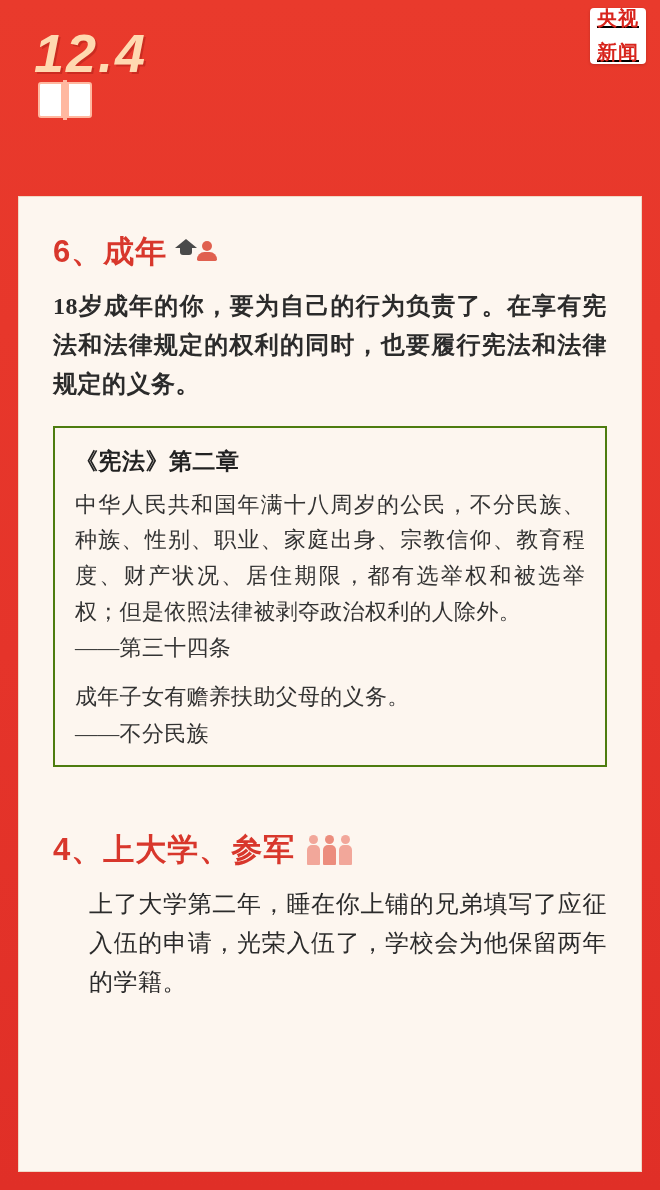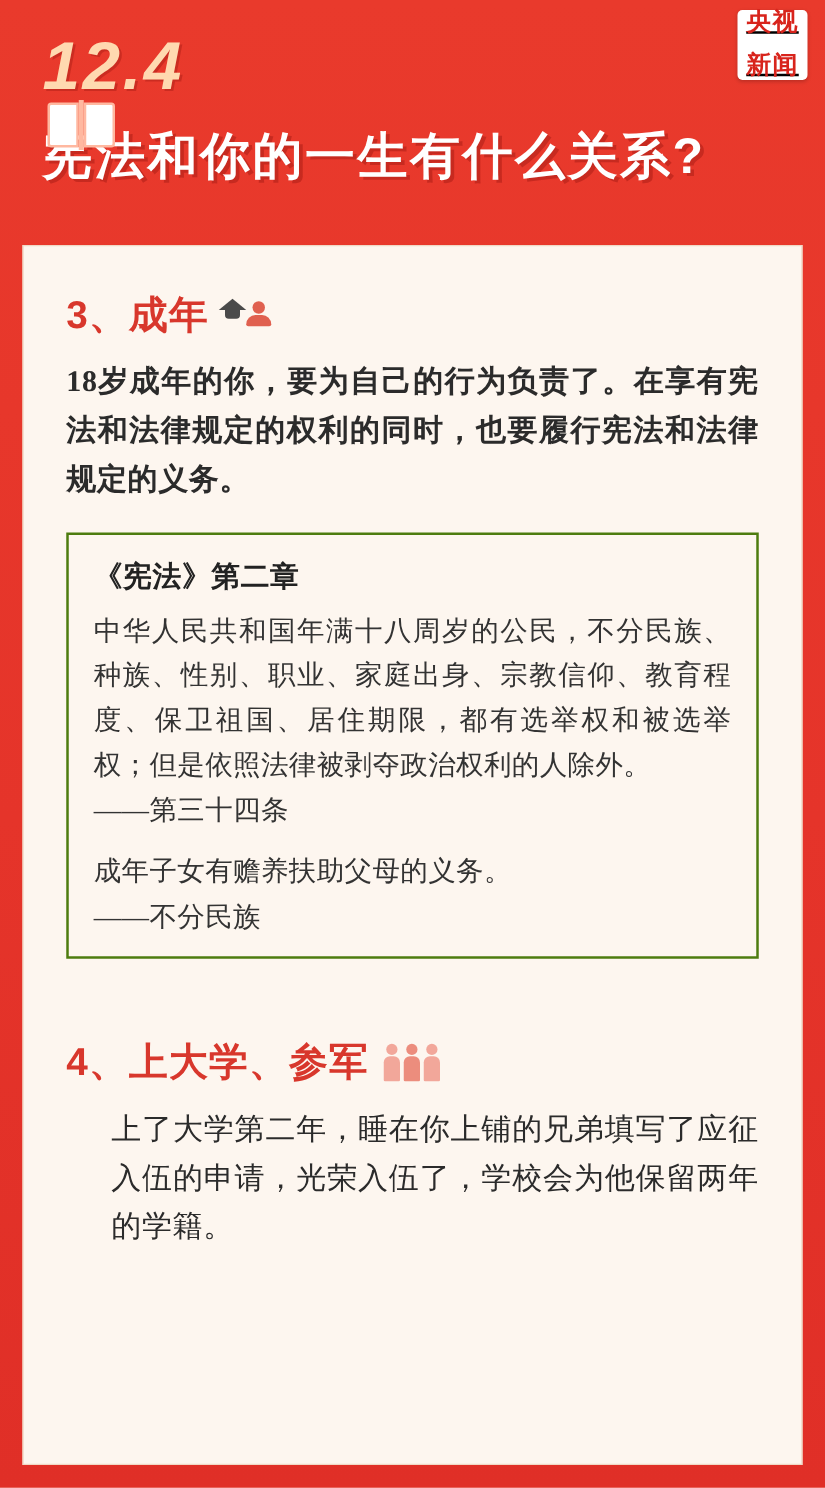--- a/index.html
+++ b/index.html
@@ -256,41 +256,40 @@
 
   <div class="header">
     <div class="date-row">
       <div class="date-text">12.4</div>
       <div class="book-icon">
         <div class="page left"></div>
         <div class="spine"></div>
         <div class="page right"></div>
       </div>
     </div>
-    <div class="title">宪法和你的一生有什么关系?</div>
   </div>
 
   <div class="card">
 
     <div class="section-heading">
-      <span>3、成年</span>
+      <span>6、成年</span>
       <span class="icon-grad">
         <span class="cap"></span>
         <span class="capbase"></span>
         <span class="person">
             <span class="head"></span>
             <span class="body"></span>
           </span>
       </span>
     </div>
     <p class="body-text">18岁成年的你，要为自己的行为负责了。在享有宪法和法律规定的权利的同时，也要履行宪法和法律规定的义务。</p>
 
     <div class="quote-box">
       <div class="quote-title">《宪法》第二章</div>
-      <p class="quote-para">中华人民共和国年满十八周岁的公民，不分民族、种族、性别、职业、家庭出身、宗教信仰、教育程度、保卫祖国、居住期限，都有选举权和被选举权；但是依照法律被剥夺政治权利的人除外。</p>
+      <p class="quote-para">中华人民共和国年满十八周岁的公民，不分民族、种族、性别、职业、家庭出身、宗教信仰、教育程度、财产状况、居住期限，都有选举权和被选举权；但是依照法律被剥夺政治权利的人除外。</p>
       <div class="quote-source">——第三十四条</div>
       <div class="quote-gap"></div>
       <p class="quote-para">成年子女有赡养扶助父母的义务。</p>
       <div class="quote-source">——不分民族</div>
     </div>
 
     <div class="section-heading second">
       <span>4、上大学、参军</span>
       <span class="icon-soldiers">
         <span class="s">

